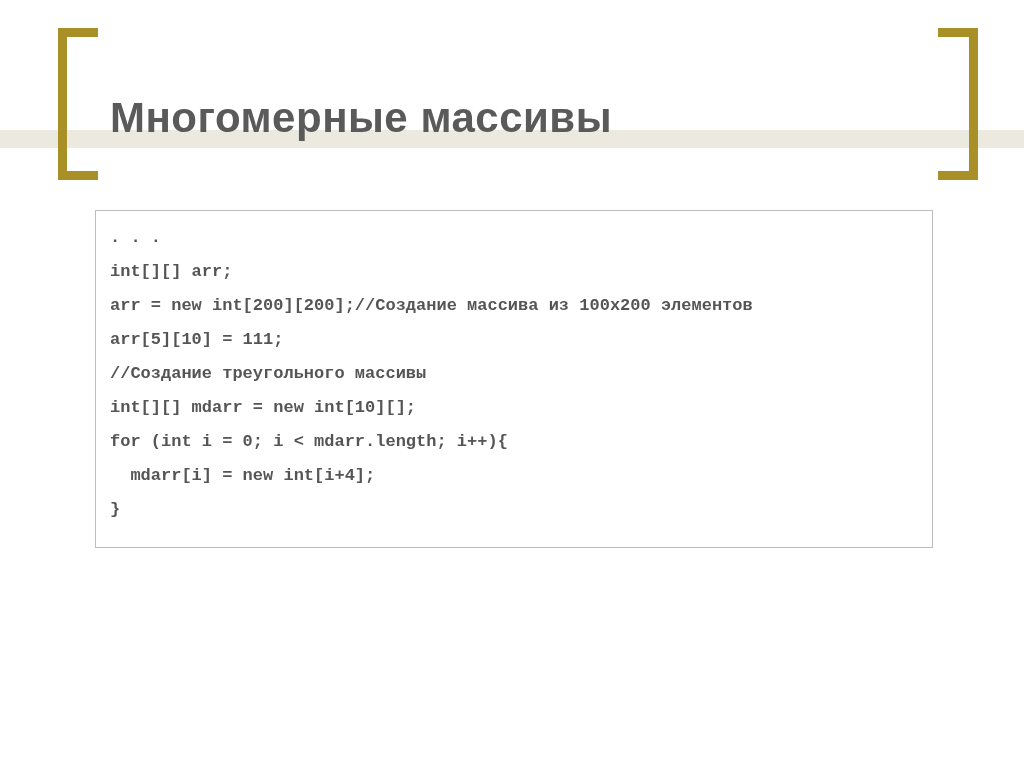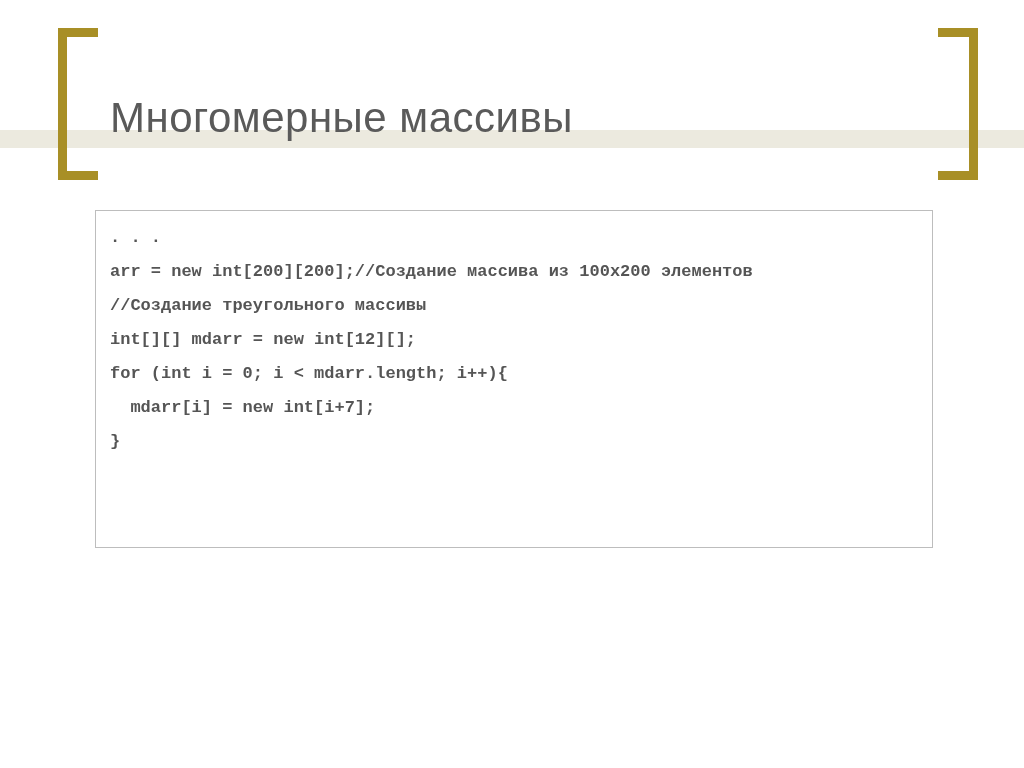--- a/index.html
+++ b/index.html
@@ -42,21 +42,21 @@
   .left-bracket .bracket-h.top { left: 0; top: 0; width: 40px; height: 9px; }
   .left-bracket .bracket-h.bot { left: 0; bottom: 0; width: 40px; height: 9px; }
   .right-bracket .bracket-v { right: 0; top: 0; bottom: 0; width: 9px; }
   .right-bracket .bracket-h.top { right: 0; top: 0; width: 40px; height: 9px; }
   .right-bracket .bracket-h.bot { right: 0; bottom: 0; width: 40px; height: 9px; }
   .title {
     position: absolute;
     left: 110px;
     top: 94px;
     font-size: 42px;
-    font-weight: 400;
+    font-weight: 700;
     color: #5a5a5a;
     letter-spacing: 0.5px;
   }
   .code-box {
     position: absolute;
     left: 95px;
     top: 210px;
     width: 838px;
     height: 338px;
     border: 1px solid #bdbdbd;
@@ -86,20 +86,22 @@
   <div class="right-bracket">
     <div class="bracket-v"></div>
     <div class="bracket-h top"></div>
     <div class="bracket-h bot"></div>
   </div>
 
   <div class="title">Многомерные массивы</div>
 
   <div class="code-box">
     <div class="code-line">. . .</div>
+    <div class="code-line">int[][] arr;</div>
     <div class="code-line">arr = new int[200][200];//Создание массива из 100x200 элементов</div>
+    <div class="code-line">arr[5][10] = 111;</div>
     <div class="code-line">//Создание треугольного массивы</div>
-    <div class="code-line">int[][] mdarr = new int[12][];</div>
+    <div class="code-line">int[][] mdarr = new int[10][];</div>
     <div class="code-line">for (int i = 0; i &lt; mdarr.length; i++){</div>
-    <div class="code-line">  mdarr[i] = new int[i+7];</div>
+    <div class="code-line">  mdarr[i] = new int[i+4];</div>
     <div class="code-line">}</div>
   </div>
 </div>
 
 </body></html>

